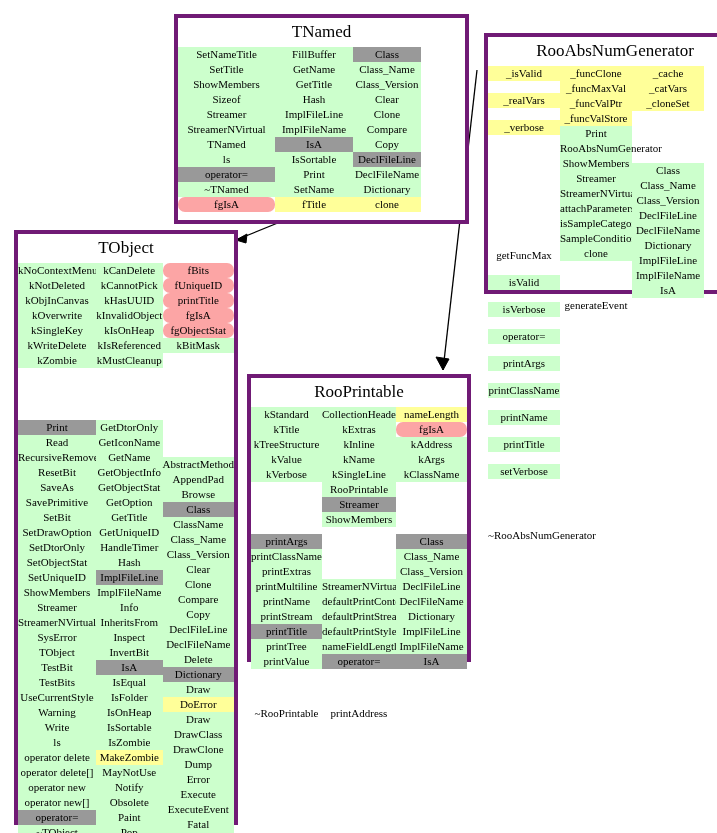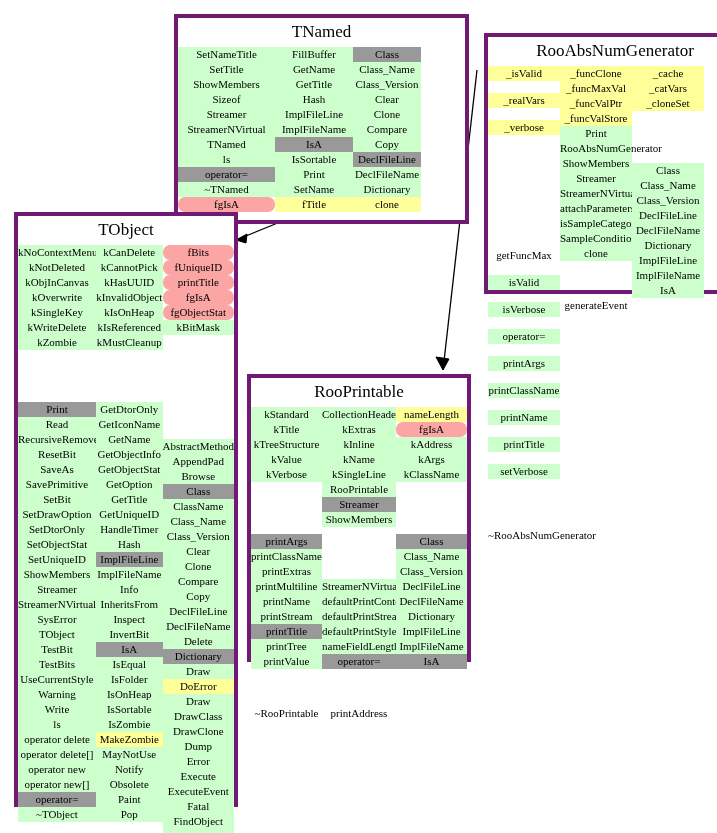--- a/index.html
+++ b/index.html
@@ -118,21 +118,21 @@
         <div class="cell green">DeclFileLine</div>
         <div class="cell green">DeclFileName</div>
         <div class="cell green">Dictionary</div>
         <div class="cell green">ImplFileLine</div>
         <div class="cell green">ImplFileName</div>
         <div class="cell green">IsA</div>
         <div class="cell plain"></div>
       </div>
     </div>
   </div>
-<div class="node" style="left: 14px; top: 212px; width: 224px; height: 595px;">
+<div class="node" style="left: 14px; top: 230px; width: 224px; height: 595px;">
     <div class="node-title" style="font-size: 17px;">TObject</div>
     <div class="cols">
       <div class="col" style="width: 78px;">
         <div class="cell green">kNoContextMenu</div>
         <div class="cell green">kNotDeleted</div>
         <div class="cell green">kObjInCanvas</div>
         <div class="cell green">kOverwrite</div>
         <div class="cell green">kSingleKey</div>
         <div class="cell green">kWriteDelete</div>
         <div class="cell green">kZombie</div>

